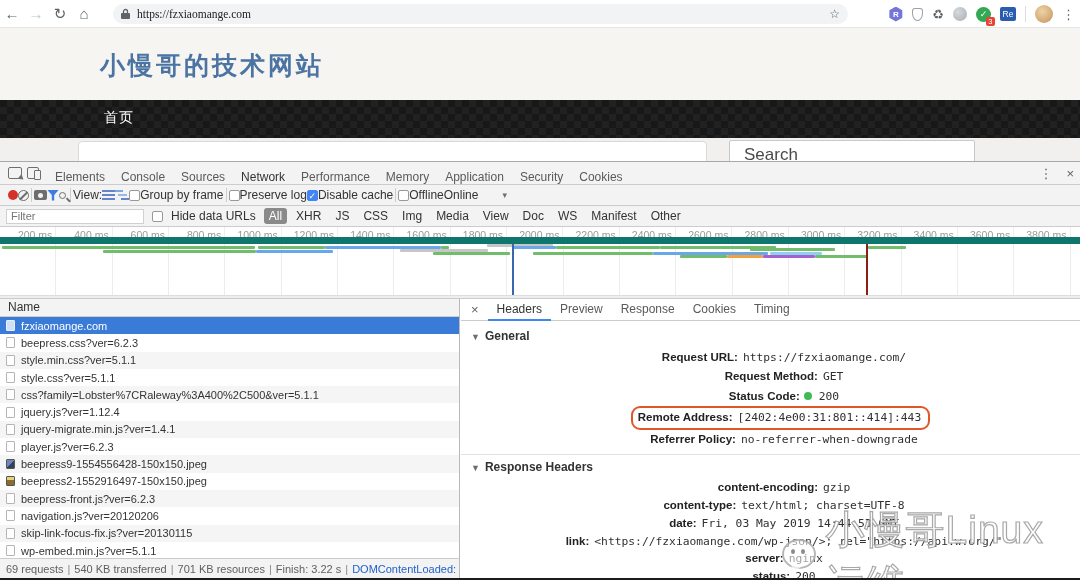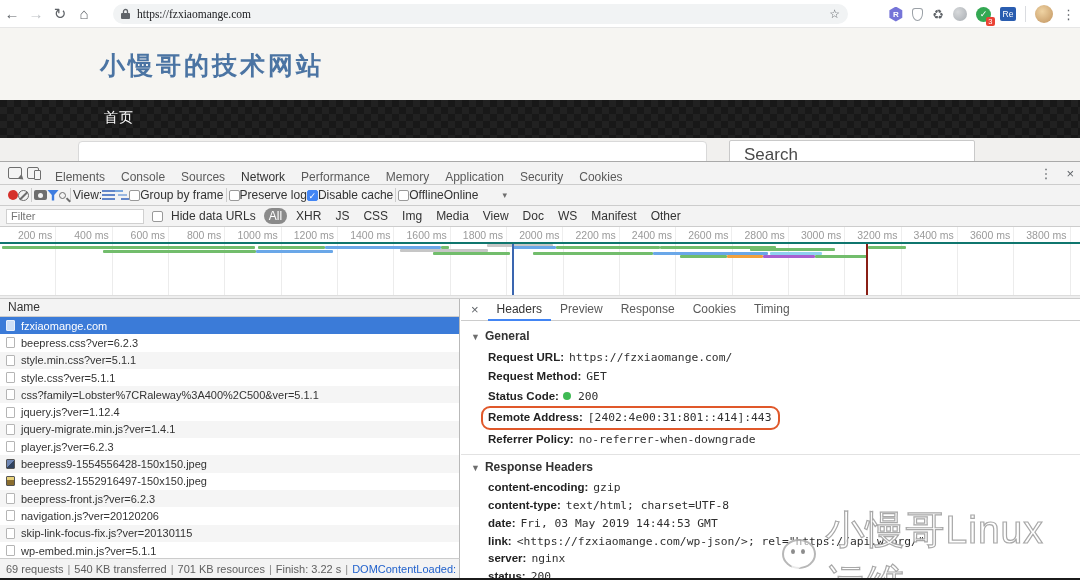--- a/index.html
+++ b/index.html
@@ -62,24 +62,24 @@
   .wf-ico { width:14px; height:10px; position:relative; cursor:pointer; }
   .wf-ico i { position:absolute; height:2px; background:#7ba7dd; }
   .cbx { width:11px; height:11px; border:1px solid #999; border-radius:2px; background:#fff; cursor:pointer; }
   .cbx.on { background:#4285f4; border-color:#4285f4; color:#fff; font-size:9px; line-height:10px; text-align:center; }
   .tb-lbl { color:#333; cursor:default; }
   .dd { cursor:pointer; }
   .dd-arrow { font-size:9px; color:#6e6e6e; }
 
   .filter-bar { position:absolute; top:44px; left:0; width:1080px; height:21px; background:#f3f3f3; border-bottom:1px solid #ccc; display:flex; align-items:center; gap:8px; padding-left:6px; }
   .filter-input { width:138px; height:15px; border:1px solid #d0d0d0; background:#fff; font-size:11px; padding:0 4px; color:#333; font-family:"Liberation Sans",sans-serif; }
-  .pill { padding:1px 5px; color:#333; cursor:pointer; border-radius:8px; }
+  .pill { padding:1px 5px; color:#333; cursor:pointer; border-radius:3px; }
   .pill.active { background:#8a8a8a; color:#fff; }
 
-  .ruler { position:absolute; top:65px; left:0; width:1080px; height:17px; background:#fff; border-bottom:2px solid #0f766e; display:flex; overflow:hidden; }
+  .ruler { position:absolute; top:65px; left:0; width:1080px; height:17px; background:#fff; border-bottom:7px solid #0f766e; display:flex; overflow:hidden; }
   .tick-cell { width:56.35px; flex:0 0 56.35px; font-size:10.5px; color:#9a9a9a; text-align:right; padding:2px 3px 0 0; border-right:1px solid #eee; white-space:nowrap; }
 
   .overview { position:absolute; top:82px; left:0; width:1080px; height:52px; background:#fff; border-bottom:1px solid #ddd; overflow:hidden;
       background-image:repeating-linear-gradient(to right,transparent 0 55.35px,#ececec 55.35px 56.35px); }
   .ov-bar { position:absolute; height:2.5px; border-radius:1px; }
   .ov-line { position:absolute; top:0; width:1.5px; height:52px; }
   .ov-strip { position:absolute; top:134px; left:0; width:1080px; height:3px; background:#eee; border-bottom:1px solid #ccc; }
 
   
   .req-panel { position:absolute; top:137px; left:0; width:460px; height:259px; background:#fff; border-right:1px solid #b9b9b9; overflow:hidden; }
@@ -98,21 +98,21 @@
 
   
   .detail { position:absolute; top:137px; left:461px; width:619px; height:282px; background:#fff; overflow:hidden; }
   .det-tabs { height:22px; border-bottom:1px solid #ccc; display:flex; align-items:center; }
   .det-close { font-size:13px; color:#5f6368; margin:0 9px 0 10px; cursor:pointer; }
   .det-tab { padding:0 9px; height:22px; line-height:21px; color:#5a5a5a; cursor:pointer; }
   .det-tab.active { color:#333; box-shadow:inset 0 -2px 0 #4285f4; }
   .det-body { padding:8px 0 0 10px; }
   .sec-head { font-weight:bold; color:#333; height:19px; cursor:pointer; }
   .tri { font-size:9px; color:#6e6e6e; margin-right:5px; }
-  .kv { margin-left:17px; line-height:19.3px; white-space:nowrap; }
+  .kv { margin-left:17px; line-height:19.3px; white-space:nowrap;text-align:center; }
   .kv.rh { line-height:17.7px; }
   .kv .k { font-weight:bold; color:#222; font-size:11.5px; }
   .kv .v { font-family:"DejaVu Sans Mono", monospace; font-size:11.3px; color:#303030; margin-left:5px; }
   .hl-box { display:inline-block; border:2px solid #e0582a; border-radius:9px; padding:0 7px 1px 5px; margin-left:-7px; }
   .dot200 { display:inline-block; width:8px; height:8px; border-radius:50%; background:#3fba54; margin:0 2px 0 4px; }
   .sec-div { border-top:1px solid #e2e2e2; margin:5px 0 5px -10px; }
 
   
   .watermark { position:absolute; left:782px; top:503px; display:flex; align-items:center; gap:6px; z-index:50; pointer-events:none; }
   .wm-ico { width:44px; height:40px; position:relative; }

